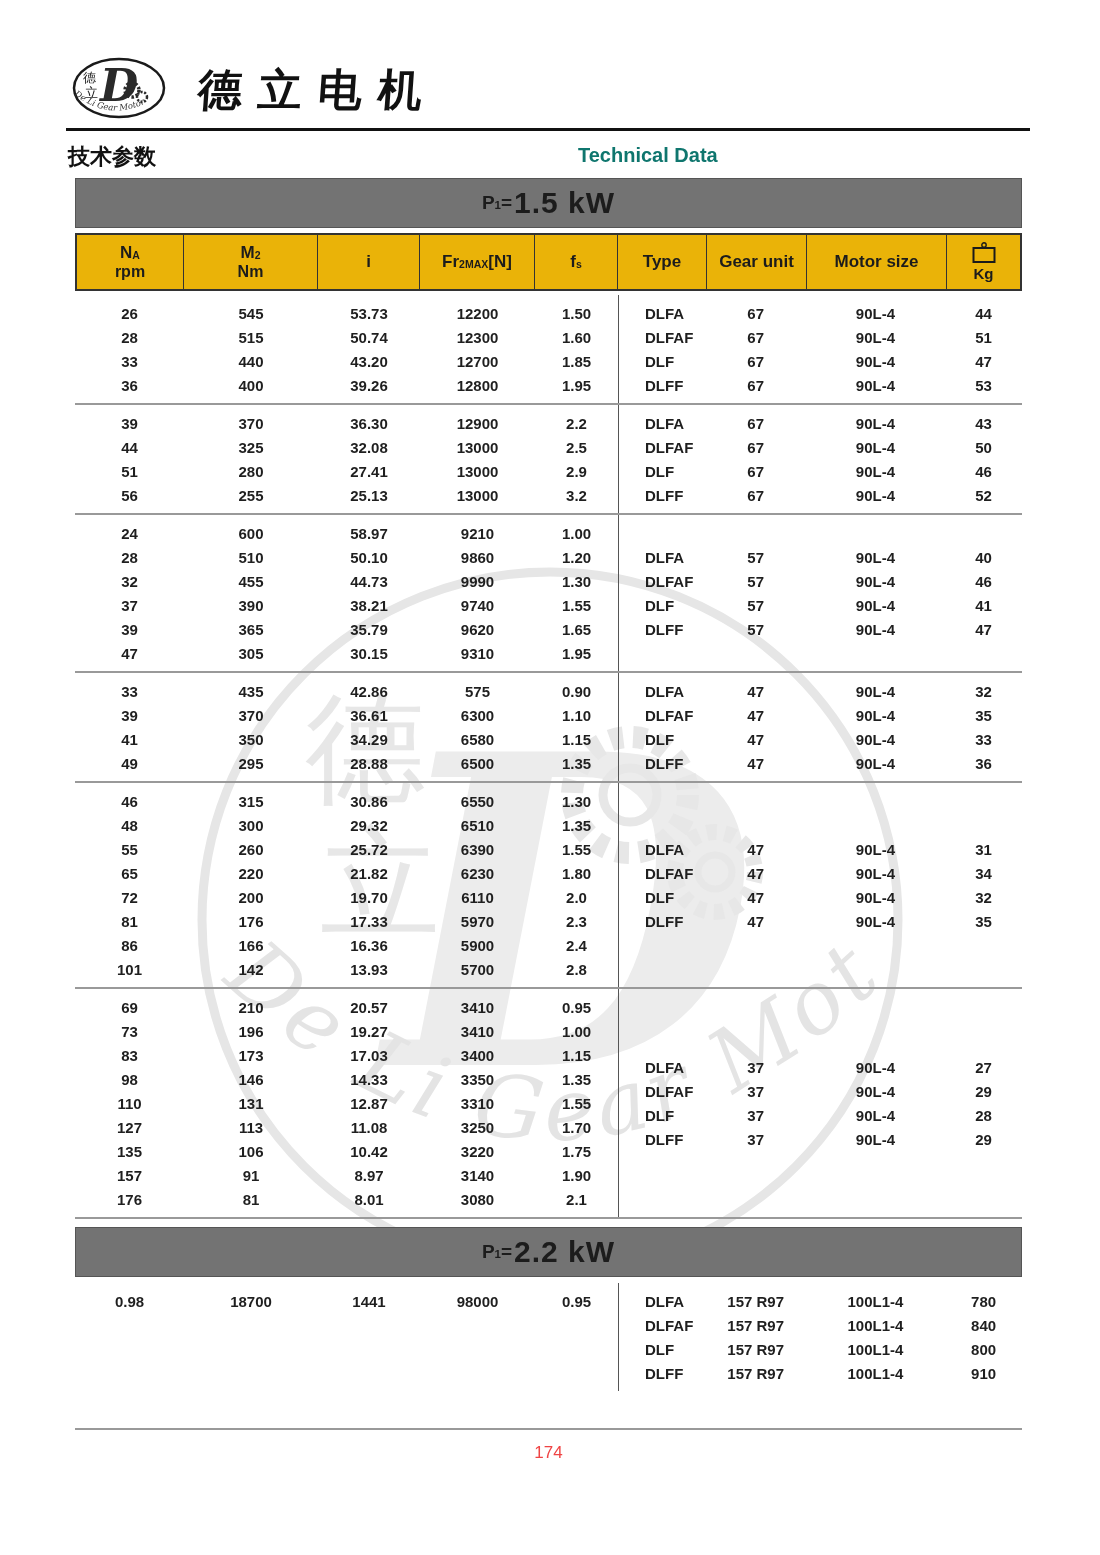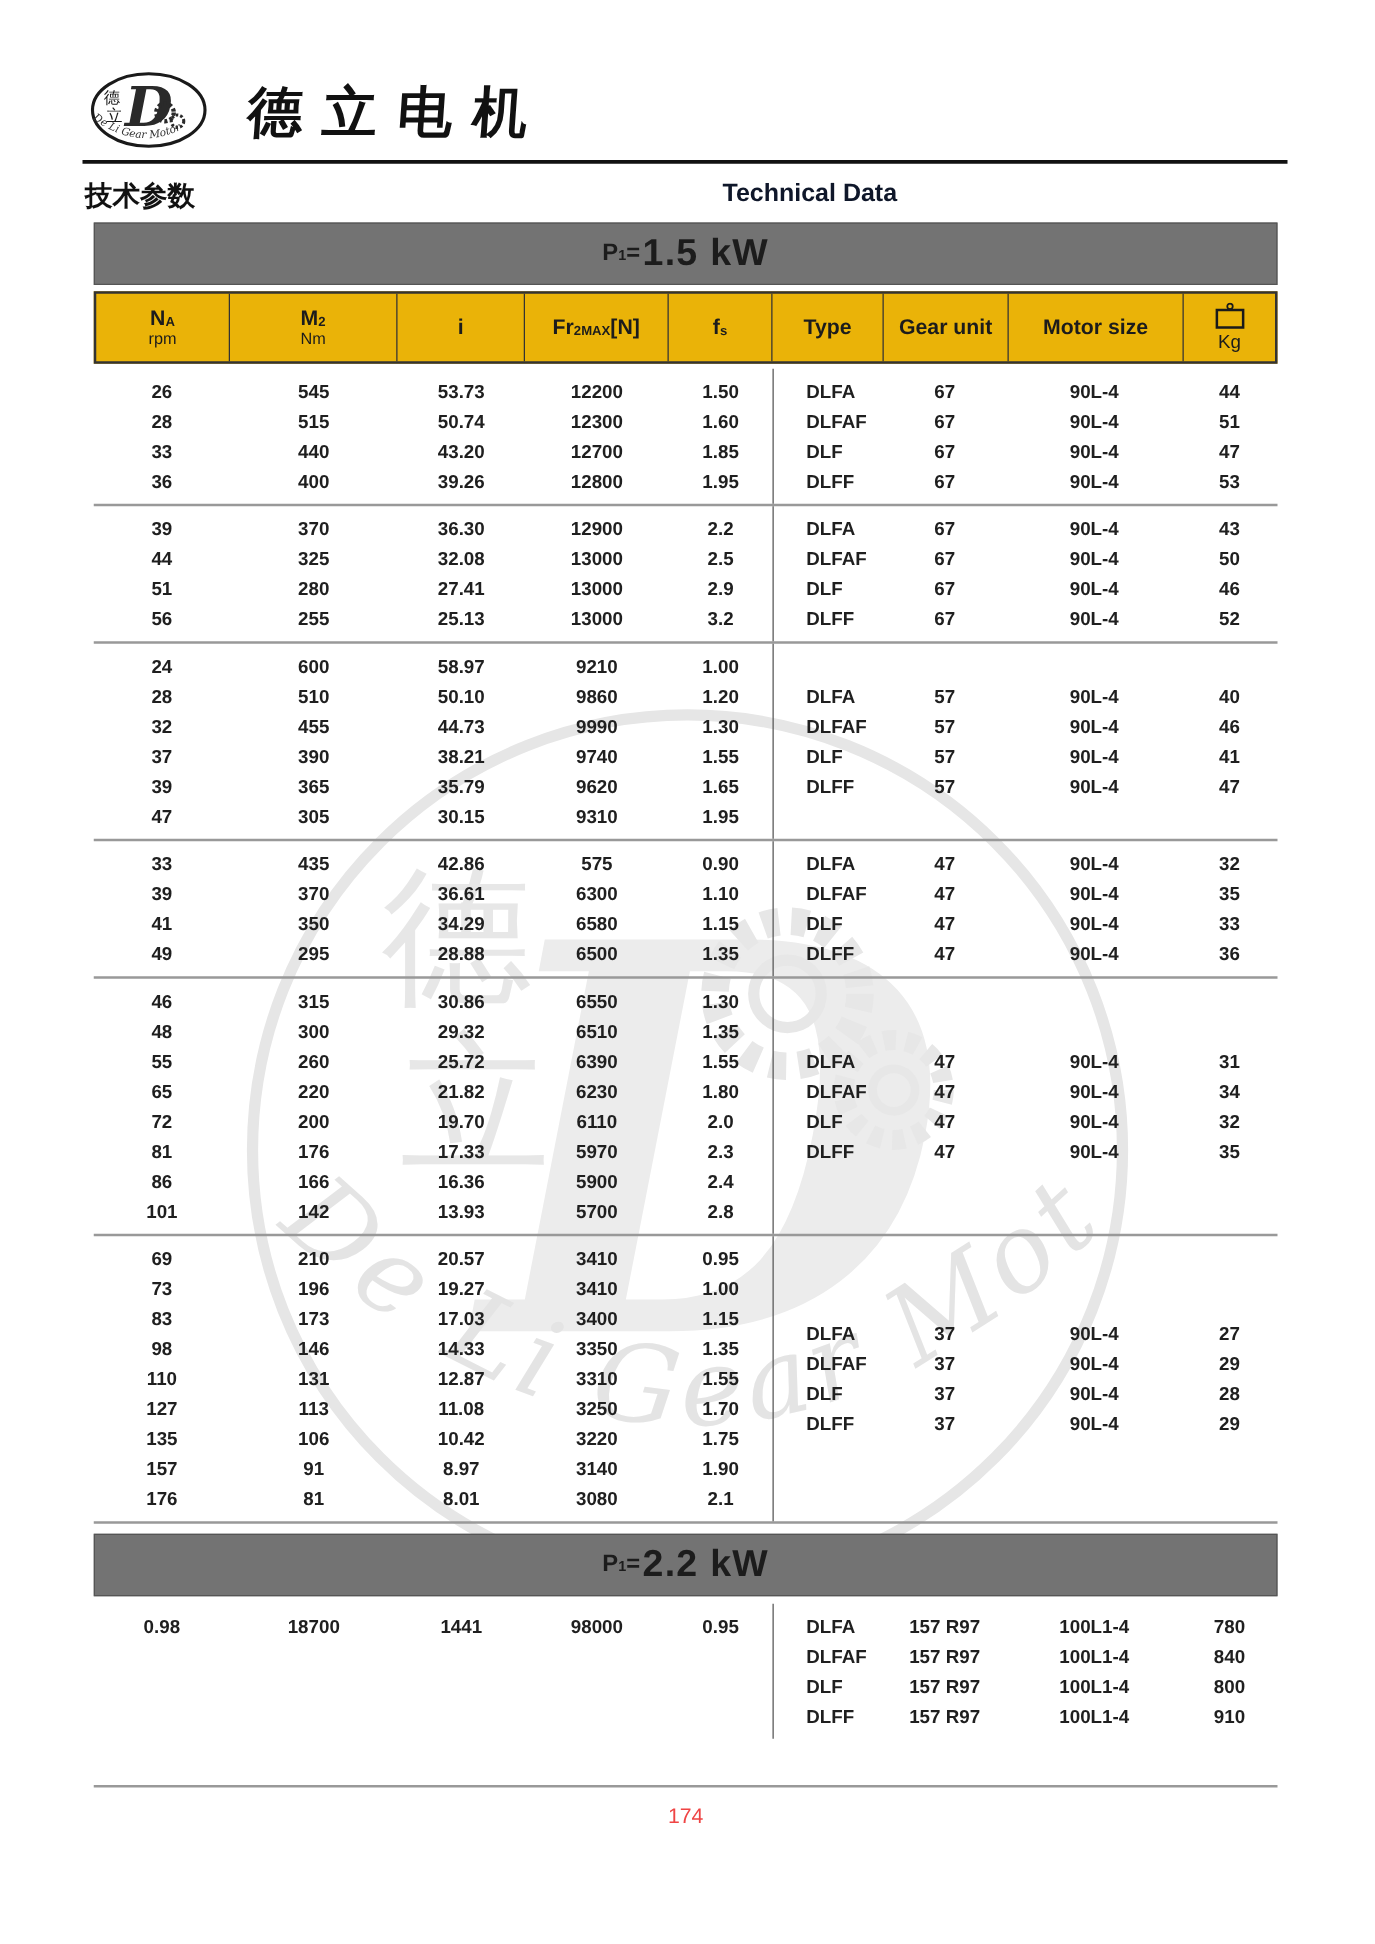--- a/index.html
+++ b/index.html
@@ -7,36 +7,36 @@
         font-family:"Liberation Sans",sans-serif;color:#1c1c1c;}
   
   .watermark{position:absolute;left:170px;top:510px;pointer-events:none;}
   
   .logo-row{position:absolute;left:66px;top:54px;display:flex;align-items:center;gap:26px;}
   .brand{font-family:"DejaVu Serif",serif;font-weight:bold;font-size:44px;letter-spacing:16px;
          color:#111;transform:skewX(-4deg);white-space:nowrap;}
   .top-rule{position:absolute;left:66px;top:128px;width:964px;height:3px;background:#111;}
   .subheader{position:absolute;left:66px;top:142px;width:964px;height:28px;}
   .sub-cn{position:absolute;left:2px;top:0;font-weight:bold;font-size:22px;color:#111;}
-  .sub-en{position:absolute;left:512px;top:2px;font-weight:bold;font-size:20px;color:#0f172a;}
+  .sub-en{position:absolute;left:512px;top:2px;font-weight:bold;font-size:20px;color:#0f766e;}
   
   .table-wrap{position:absolute;left:75px;top:178px;width:947px;}
   .title-box{height:50px;border:1.5px solid #555;display:flex;align-items:center;justify-content:center;box-sizing:border-box;background:#737373;position:relative;}
   .tp{font-size:19px;font-weight:bold;}
   .tsub{font-size:11.5px;font-weight:bold;}
   .tv{font-size:30px;font-weight:bold;letter-spacing:1px;margin-left:2px;}
   .header-row{margin-top:5px;display:flex;border:2px solid #333;height:58px;box-sizing:border-box;background:#eab308;position:relative;}
   .hcell{border-right:1.5px solid #333;display:flex;flex-direction:column;justify-content:center;align-items:center;box-sizing:border-box;}
   .hcell:last-child{border-right:none;flex:1;}
   .hmain{font-size:17px;font-weight:bold;line-height:1.15;}
   .hsub{font-size:10.5px;font-weight:bold;vertical-align:-1px;}
-  .hunit{font-size:13px;font-weight:normal;line-height:1.15;}
+  .hunit{font-size:16px;font-weight:bold;line-height:1.15;}
   .h0{width:107px}.h1{width:134px}.h2{width:102px}.h3{width:115px}.h4{width:83px}
   .h5{width:89px}.h6{width:100px}.h7{width:140px}
-  .kgtxt{font-size:15px;font-weight:normal;margin-top:1px;text-align:center;}
+  .kgtxt{font-size:15px;font-weight:bold;margin-top:1px;text-align:center;}
   
   #blocks-1{margin-top:4px;}
   .block{display:flex;border-bottom:2px solid #999;position:relative;background:transparent;font-weight:bold;}
   .block.no-sep{border-bottom:none;}
   .bl{width:543px;padding:6px 0;display:flex;flex-direction:column;justify-content:center;box-sizing:border-box;}
   .br{width:404px;padding:6px 0;border-left:1.5px solid #555;display:flex;flex-direction:column;justify-content:center;box-sizing:border-box;}
   .block-top .bl,.block-top .br{justify-content:flex-start;}
   .row{height:24px;display:flex;align-items:center;}
   .cell{text-align:center;font-size:15px;color:#1f1f1f;}
   .c0{width:109px}.c1{width:134px}.c2{width:102px}.c3{width:115px}.c4{width:83px}

